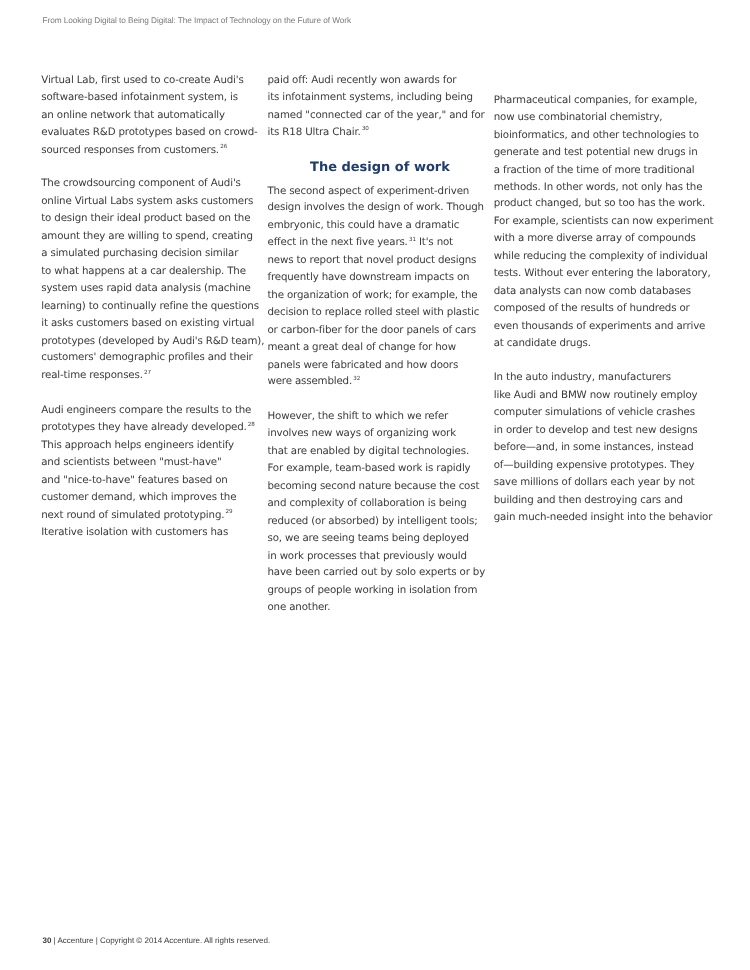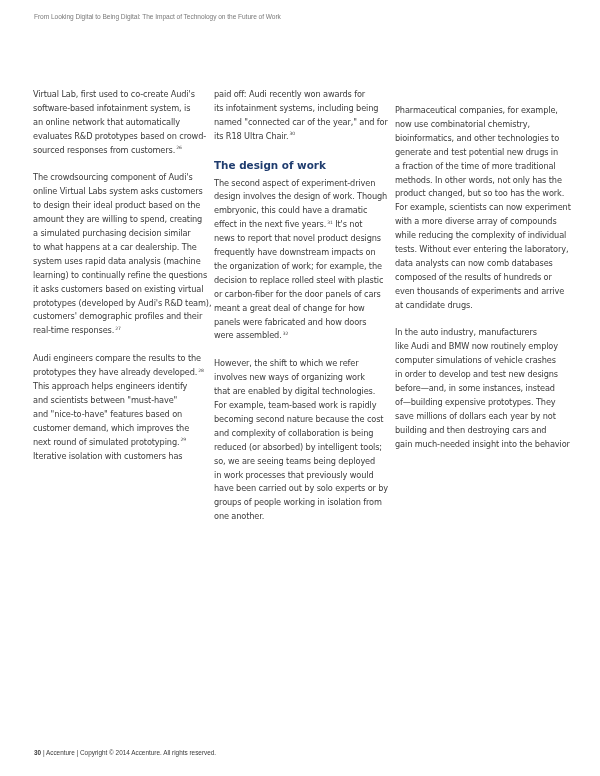--- a/index.html
+++ b/index.html
@@ -1,25 +1,25 @@
 <!DOCTYPE html>
 <html><head>
 <meta charset="utf-8">
 <style>
   html, body { margin: 0; padding: 0; background: #ffffff; }
   body { width: 600px; height: 776px; position: relative; overflow: hidden;
          font-family: "DejaVu Sans", sans-serif; color: #3a3a3a; }
   .running-header { position: absolute; left: 34px; top: 13px; font-size: 6.6px; color: #7a7a7a;
          letter-spacing: -0.05px; font-family: "Liberation Sans", sans-serif; }
-  .col { position: absolute; top: 88px; font-size: 8.2px; line-height: 13.9px; letter-spacing: -0.12px; }
+  .col { position: absolute; top: 57px; font-size: 8.2px; line-height: 13.9px; letter-spacing: -0.12px; }
   .col1 { left: 33px; width: 180px; }
   .col2 { left: 214px; width: 180px; }
   .col3 { left: 395px; width: 200px; margin-top: 16px; }
   .para { margin: 0 0 13.9px 0; white-space: pre-line; }
-  .heading { color: #1f3c6e; font-weight: bold; font-size: 10.4px; line-height: 14px; margin: 2px 0 5px 0; letter-spacing: 0; }
+  .heading { color: #1f3c6e; font-weight: bold; font-size: 10.4px; line-height: 14px; margin: 2px 0 5px 0; letter-spacing: 0; text-align: center; }
   sup { font-size: 4.5px; vertical-align: 3.4px; line-height: 0; margin-left: 1px; }
   .footer { position: absolute; left: 34px; top: 749px; font-size: 6.4px; color: #3a3a3a;
          font-family: "Liberation Sans", sans-serif; }
   .footer b { font-weight: bold; }
 </style>
 </head>
 <body>
 
 <div class="running-header">From Looking Digital to Being Digital: The Impact of Technology on the Future of Work</div>
 

